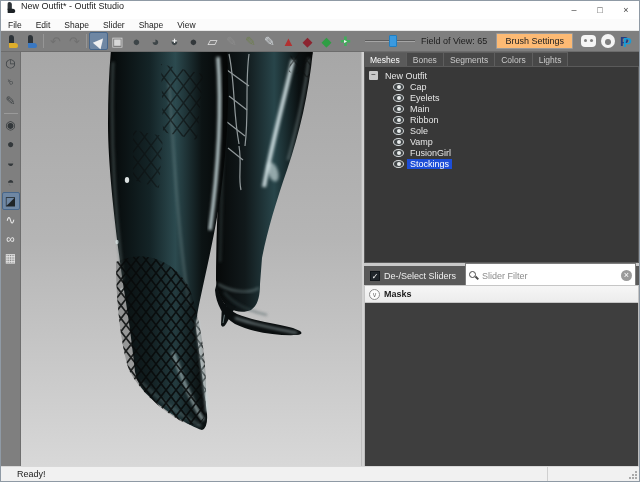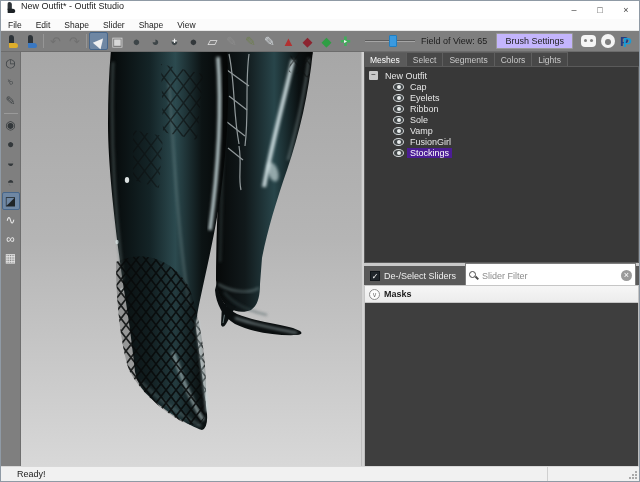--- a/index.html
+++ b/index.html
@@ -27,21 +27,21 @@
   .tbtn.active{background:#6f87a3;border:1px solid #47668a;}
   .tbtn.disabled{opacity:.45;}
   .tglyph{font-size:13px;line-height:1;color:#3d4548;display:inline-block;}
   .toverlay{position:absolute;font-size:6px;color:#f2f2f2;left:50%;top:50%;transform:translate(-50%,-52%);}
   .tsep{width:1px;height:14px;background:#6a6a6a;border-right:1px solid #969696;margin:0 2px;}
   .fovwrap{display:flex;align-items:center;margin-left:4px;}
   .fovslider{width:50px;height:14px;position:relative;margin:0 6px;}
   .fovslider .track{position:absolute;left:0;right:0;top:6px;height:2px;background:#5c5c5c;border-bottom:1px solid #a5a5a5;}
   .fovslider .thumb{position:absolute;top:1px;left:24px;width:8px;height:12px;background:#3a9ae0;border:1px solid #1f7ec2;border-radius:1px;}
   .fovlabel{font-size:9px;color:#1d1d1d;white-space:nowrap;}
-  .brushbtn{margin-left:9px;height:16px;font-size:9px;padding:0 8px;background:#c4b5fd;border:1px solid #9a9a9a;color:#222;border-radius:1px;}
+  .brushbtn{margin-left:9px;height:16px;font-size:9px;padding:0 8px;background:#fdba74;border:1px solid #9a9a9a;color:#222;border-radius:1px;}
   .spacer{flex:1;}
   .linkicons{display:flex;align-items:center;gap:5px;margin-right:4px;}
   .discord{width:15px;height:12px;background:#f5f5f5;border-radius:4px;position:relative;}
   .discord::before{content:"";position:absolute;left:3px;top:4px;width:3px;height:3px;background:#7f7f7f;border-radius:50%;box-shadow:6px 0 0 #7f7f7f;}
   .github{width:14px;height:14px;background:#f5f5f5;border-radius:50%;position:relative;}
   .github::before{content:"";position:absolute;left:4px;top:5px;width:6px;height:6px;background:#7f7f7f;border-radius:50% 50% 40% 40%;}
   .paypal{position:relative;width:13px;height:15px;}
   .paypal i{position:absolute;font-style:normal;font-weight:bold;font-size:13px;line-height:15px;}
   .paypal .p1{color:#253b80;left:0;top:0;}
   .paypal .p2{color:#179bd7;left:3px;top:1px;}
@@ -57,21 +57,21 @@
   .viewport{width:340px;flex:0 0 auto;background:linear-gradient(180deg,#a7a7a7 0%,#b5b5b5 45%,#d8d8d8 100%);position:relative;overflow:hidden;}
   .vsplit{width:3px;background:#d2d2d2;border-left:1px solid #bdbdbd;flex:0 0 auto;cursor:col-resize;}
 
   .rightpanel{flex:1;display:flex;flex-direction:column;background:#424242;min-width:0;}
   .tabs{height:15px;display:flex;background:#424242;border-bottom:1px solid #5a5a5a;flex:0 0 auto;}
   .tab{font-size:8.5px;color:#c9c9c9;padding:0 6px;line-height:14px;border-right:1px solid #5e5e5e;border-top:1px solid #5e5e5e;background:#484848;cursor:default;}
   .tab.active{background:#5a5a5a;color:#fff;}
   .tree{height:196px;background:#383838;border:1px solid #5a5a5a;border-top:none;overflow:hidden;padding:3px 0 0 4px;flex:0 0 auto;}
   .trow{display:flex;align-items:center;height:11px;font-size:9px;color:#e6e6e6;white-space:nowrap;}
   .trow .lbl{padding:0 3px;}
-  .trow.selected .lbl{background:#4c1d95;color:#fff;text-align:right;}
+  .trow.selected .lbl{background:#1d4ed8;color:#fff;text-align:right;}
   .collapse{width:9px;height:9px;background:#c9c9c9;color:#222;font-size:8px;line-height:8px;text-align:center;margin-right:4px;border-radius:1px;}
   .child{margin-left:24px;}
   .eye{width:11px;height:8px;border:1px solid #d6dadc;border-radius:50%;position:relative;background:#3f4446;display:inline-block;margin-right:3px;flex:0 0 auto;}
   .eye::after{content:"";position:absolute;left:3px;top:1px;width:4px;height:4px;background:#e9eded;border-radius:50%;}
 
   .hsplit{height:3px;background:#c9c9c9;flex:0 0 auto;cursor:row-resize;}
   .sliderbar{height:19px;background:#595959;display:flex;align-items:center;padding:0 3px;flex:0 0 auto;}
   .cb{display:flex;align-items:center;gap:4px;color:#f0f0f0;font-size:9px;white-space:nowrap;padding:0 3px;}
   .cbbox{width:10px;height:10px;background:#20262b;border:1px solid #11161a;color:#fff;font-size:8px;line-height:9px;text-align:center;}
   .search{flex:1;height:25px;background:#fff;border:1px solid #7d7d7d;display:flex;align-items:center;margin-left:6px;padding:0 3px;}
@@ -303,37 +303,41 @@
         <path d="M95,210 C120,198 150,205 168,235 C180,268 188,320 184,362 C182,374 172,376 158,368 C138,356 118,338 108,318 C100,295 95,250 95,210 Z" fill="url(#net2)" opacity="0.85"></path>
         <path d="M176,268 C179,300 184,335 186,360" stroke="#c4dadd" stroke-width="2" fill="none" filter="url(#soft)" opacity="0.8"></path>
       </svg>
     </div>
 
     <div class="vsplit"></div>
 
     <div class="rightpanel">
       <div class="tabs">
           <div class="tab active">Meshes</div>
-          <div class="tab">Select</div>
+          <div class="tab">Bones</div>
           <div class="tab">Segments</div>
           <div class="tab">Colors</div>
           <div class="tab">Lights</div>
         </div>
       <div class="tree">
           <div class="trow">
             <span class="collapse">−</span>
             <span class="lbl">New Outfit</span>
           </div>
           <div class="trow child">
             <span class="eye"></span>
             <span class="lbl">Cap</span>
           </div>
           <div class="trow child">
             <span class="eye"></span>
             <span class="lbl">Eyelets</span>
+          </div>
+          <div class="trow child">
+            <span class="eye"></span>
+            <span class="lbl">Main</span>
           </div>
           <div class="trow child">
             <span class="eye"></span>
             <span class="lbl">Ribbon</span>
           </div>
           <div class="trow child">
             <span class="eye"></span>
             <span class="lbl">Sole</span>
           </div>
           <div class="trow child">

